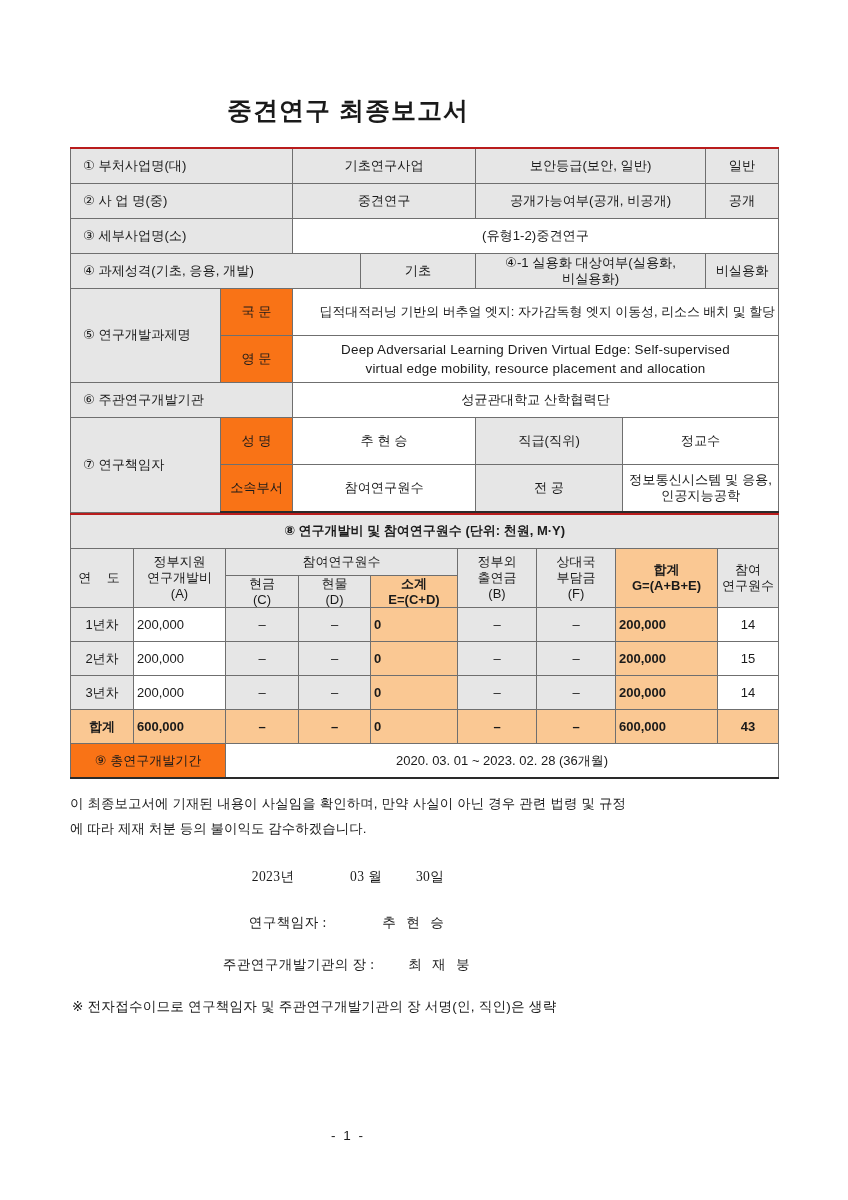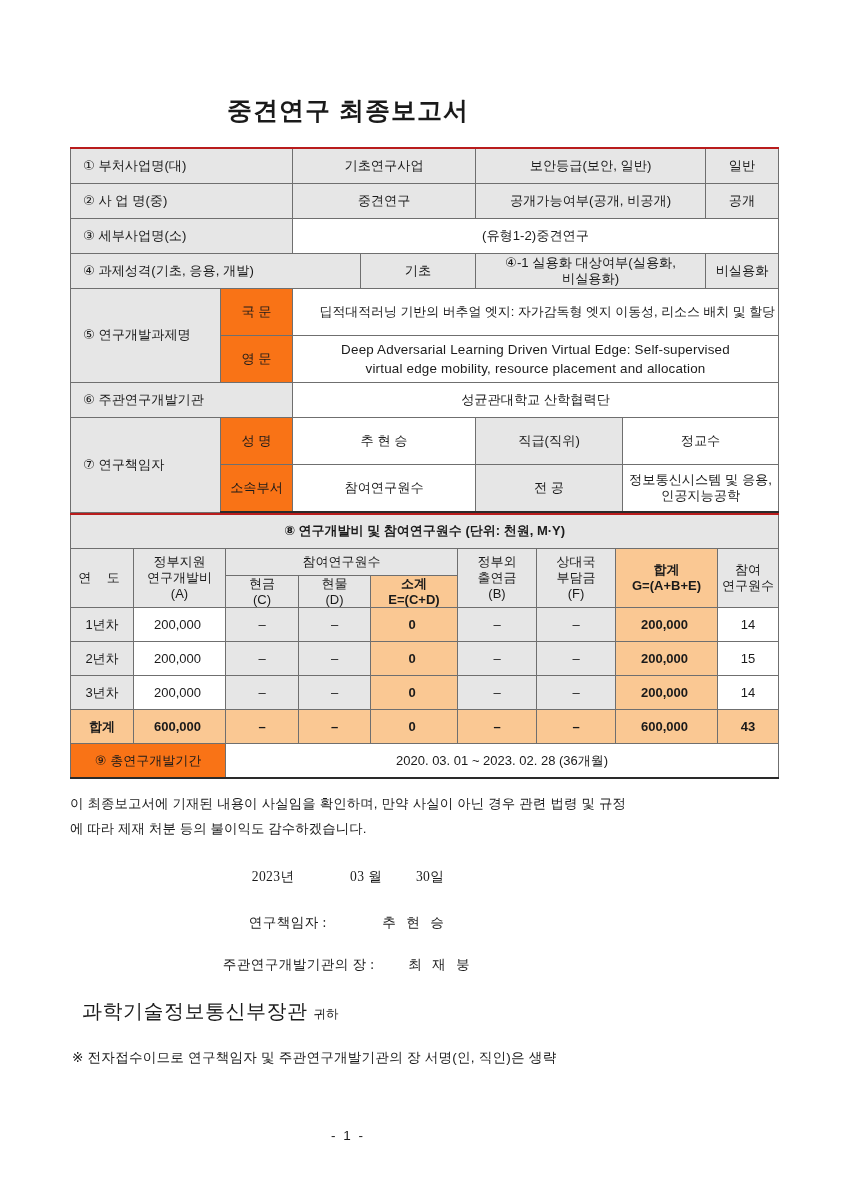--- a/index.html
+++ b/index.html
@@ -85,21 +85,21 @@
     height: 32px;
     background: #e6e6e6;
     font-size: 13.6px;
     font-weight: bold;
     text-align: center;
   }
 
   
   #tbl-fin td { height: 33px; font-size: 13px; }
   #tbl-fin .hdr { height: 26px; }
-  #tbl-fin .num { text-align: center; padding-right: 7px; }
+  #tbl-fin .num { text-align: left; padding-right: 7px; }
   #tbl-fin .dash { text-align: center; }
   #tbl-fin .yearlbl { background: #e6e6e6; text-align: center; }
   .hdr-sub { font-size: 12.4px; line-height: 1.2; }
 
   
   .statement {
     margin-top: 13px;
     font-size: 13.4px;
     line-height: 1.85;
     text-align: justify;
@@ -368,22 +368,19 @@
       <span class="sig-gap"></span>
       <span class="name-sp">추 현 승</span>
     </div>
 
     <div class="sig-line">
       <span>주관연구개발기관의 장 :</span>
       <span class="sig-gap-sm"></span>
       <span class="name-sp">최 재 붕</span>
     </div>
 
-    <div class="minister-row">
-      <span>과학기술정보통신부장관</span><span class="suffix">귀하</span>
-    </div>
   </div>
 
   <div class="note">※ 전자접수이므로 연구책임자 및 주관연구개발기관의 장 서명(인, 직인)은 생략</div>
 
   <div class="page-number">- 1 -</div>
 
 </div>
 
 </body></html>

